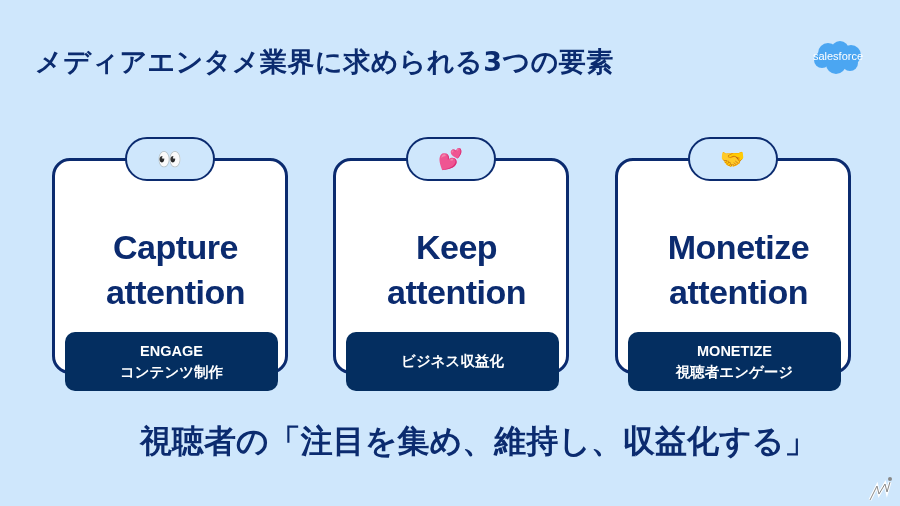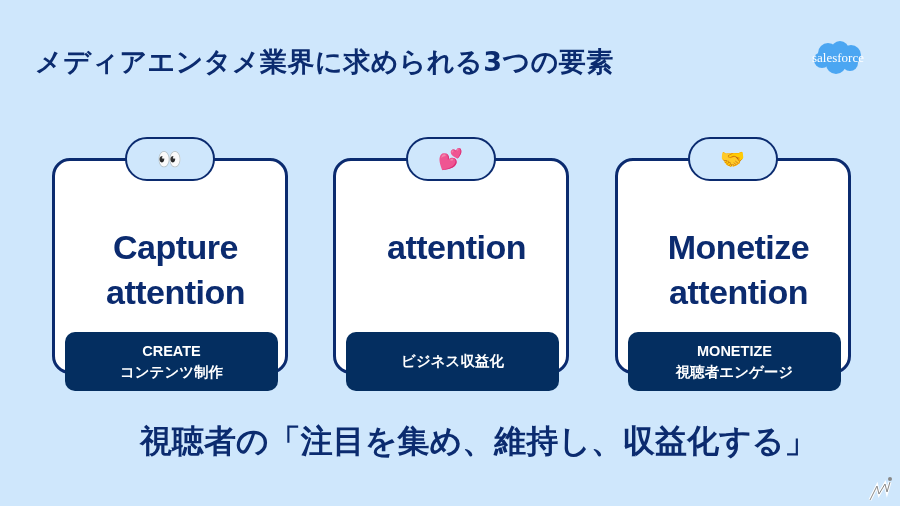--- a/index.html
+++ b/index.html
@@ -12,22 +12,22 @@
     .title {
       position: absolute; left: 35px; top: 44px;
       font-size: 27px; font-weight: bold; color: #0b2b6f;
       letter-spacing: 0.5px; white-space: nowrap;
     }
     .logo {
       position: absolute; left: 812px; top: 40px; width: 52px; height: 36px;
     }
     .logo svg { position: absolute; left: 0; top: 0; }
     .logo span {
-      position: absolute; left: 0; top: 10px; width: 52px; 
-      font-size: 13px; color: #fff; font-family: Liberation Serif, serif;
+      position: absolute; left: 0; top: 10px; width: 52px; text-align: center;
+      font-size: 11px; color: #fff; font-family: Liberation Sans, sans-serif;
     }
     .card {
       position: absolute; top: 158px; width: 236px; height: 216px;
       background: #fff; border: 3px solid #0b2b6f; border-radius: 18px;
       box-sizing: border-box;
     }
     .card .pill {
       position: absolute; top: -24px; left: 50%; transform: translateX(-50%);
       width: 90px; height: 44px; background: #cfe7fc;
       border: 2.5px solid #0b2b6f; border-radius: 24px; box-sizing: border-box;
@@ -71,28 +71,29 @@
   <span>salesforce</span>
 </div>
 
 <div class="card" style="left:52px;">
   <div class="pill">👀</div>
   <div class="heading">
     <div>Capture</div>
     <div>attention</div>
   </div>
   <div class="tag">
-    <div class="en">CREATE</div>
+    <div class="en">ENGAGE</div>
     <div>コンテンツ制作</div>
   </div>
 </div>
 
 <div class="card" style="left:333px;">
   <div class="pill">💕</div>
   <div class="heading">
+    <div>Keep</div>
     <div>attention</div>
   </div>
   <div class="tag">
     <div>ビジネス収益化</div>
   </div>
 </div>
 
 <div class="card" style="left:615px;">
   <div class="pill">🤝</div>
   <div class="heading">

